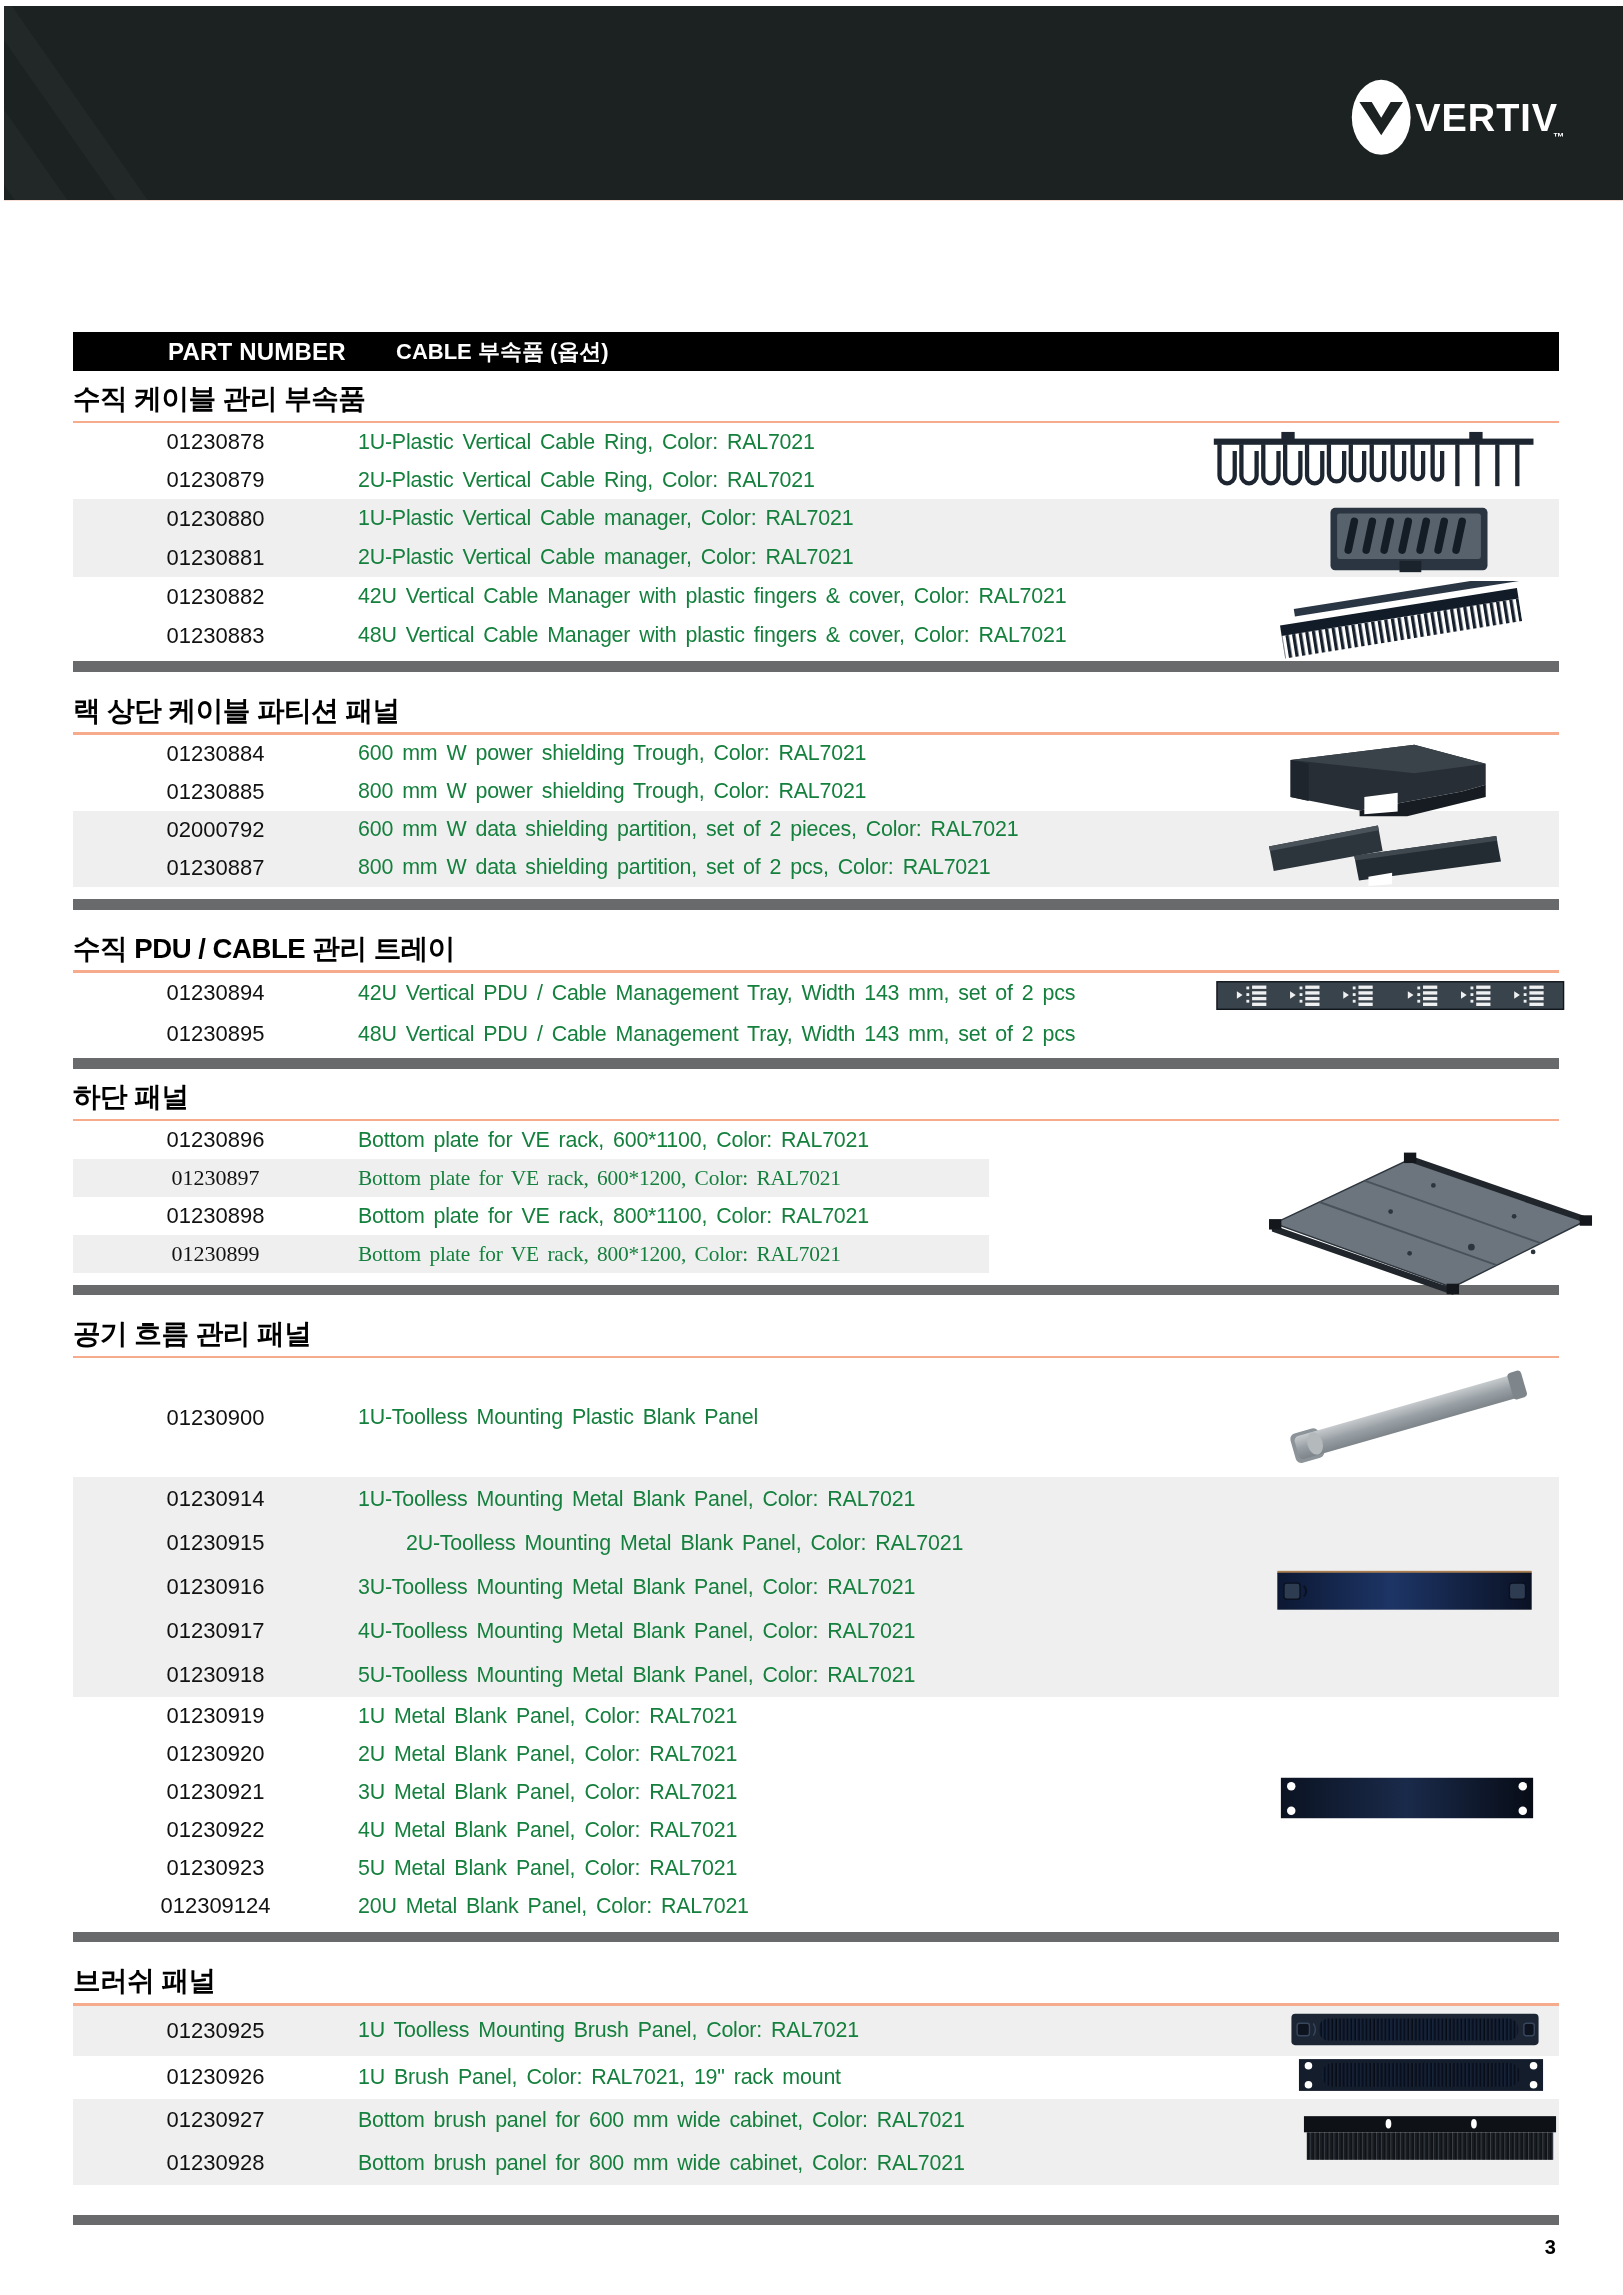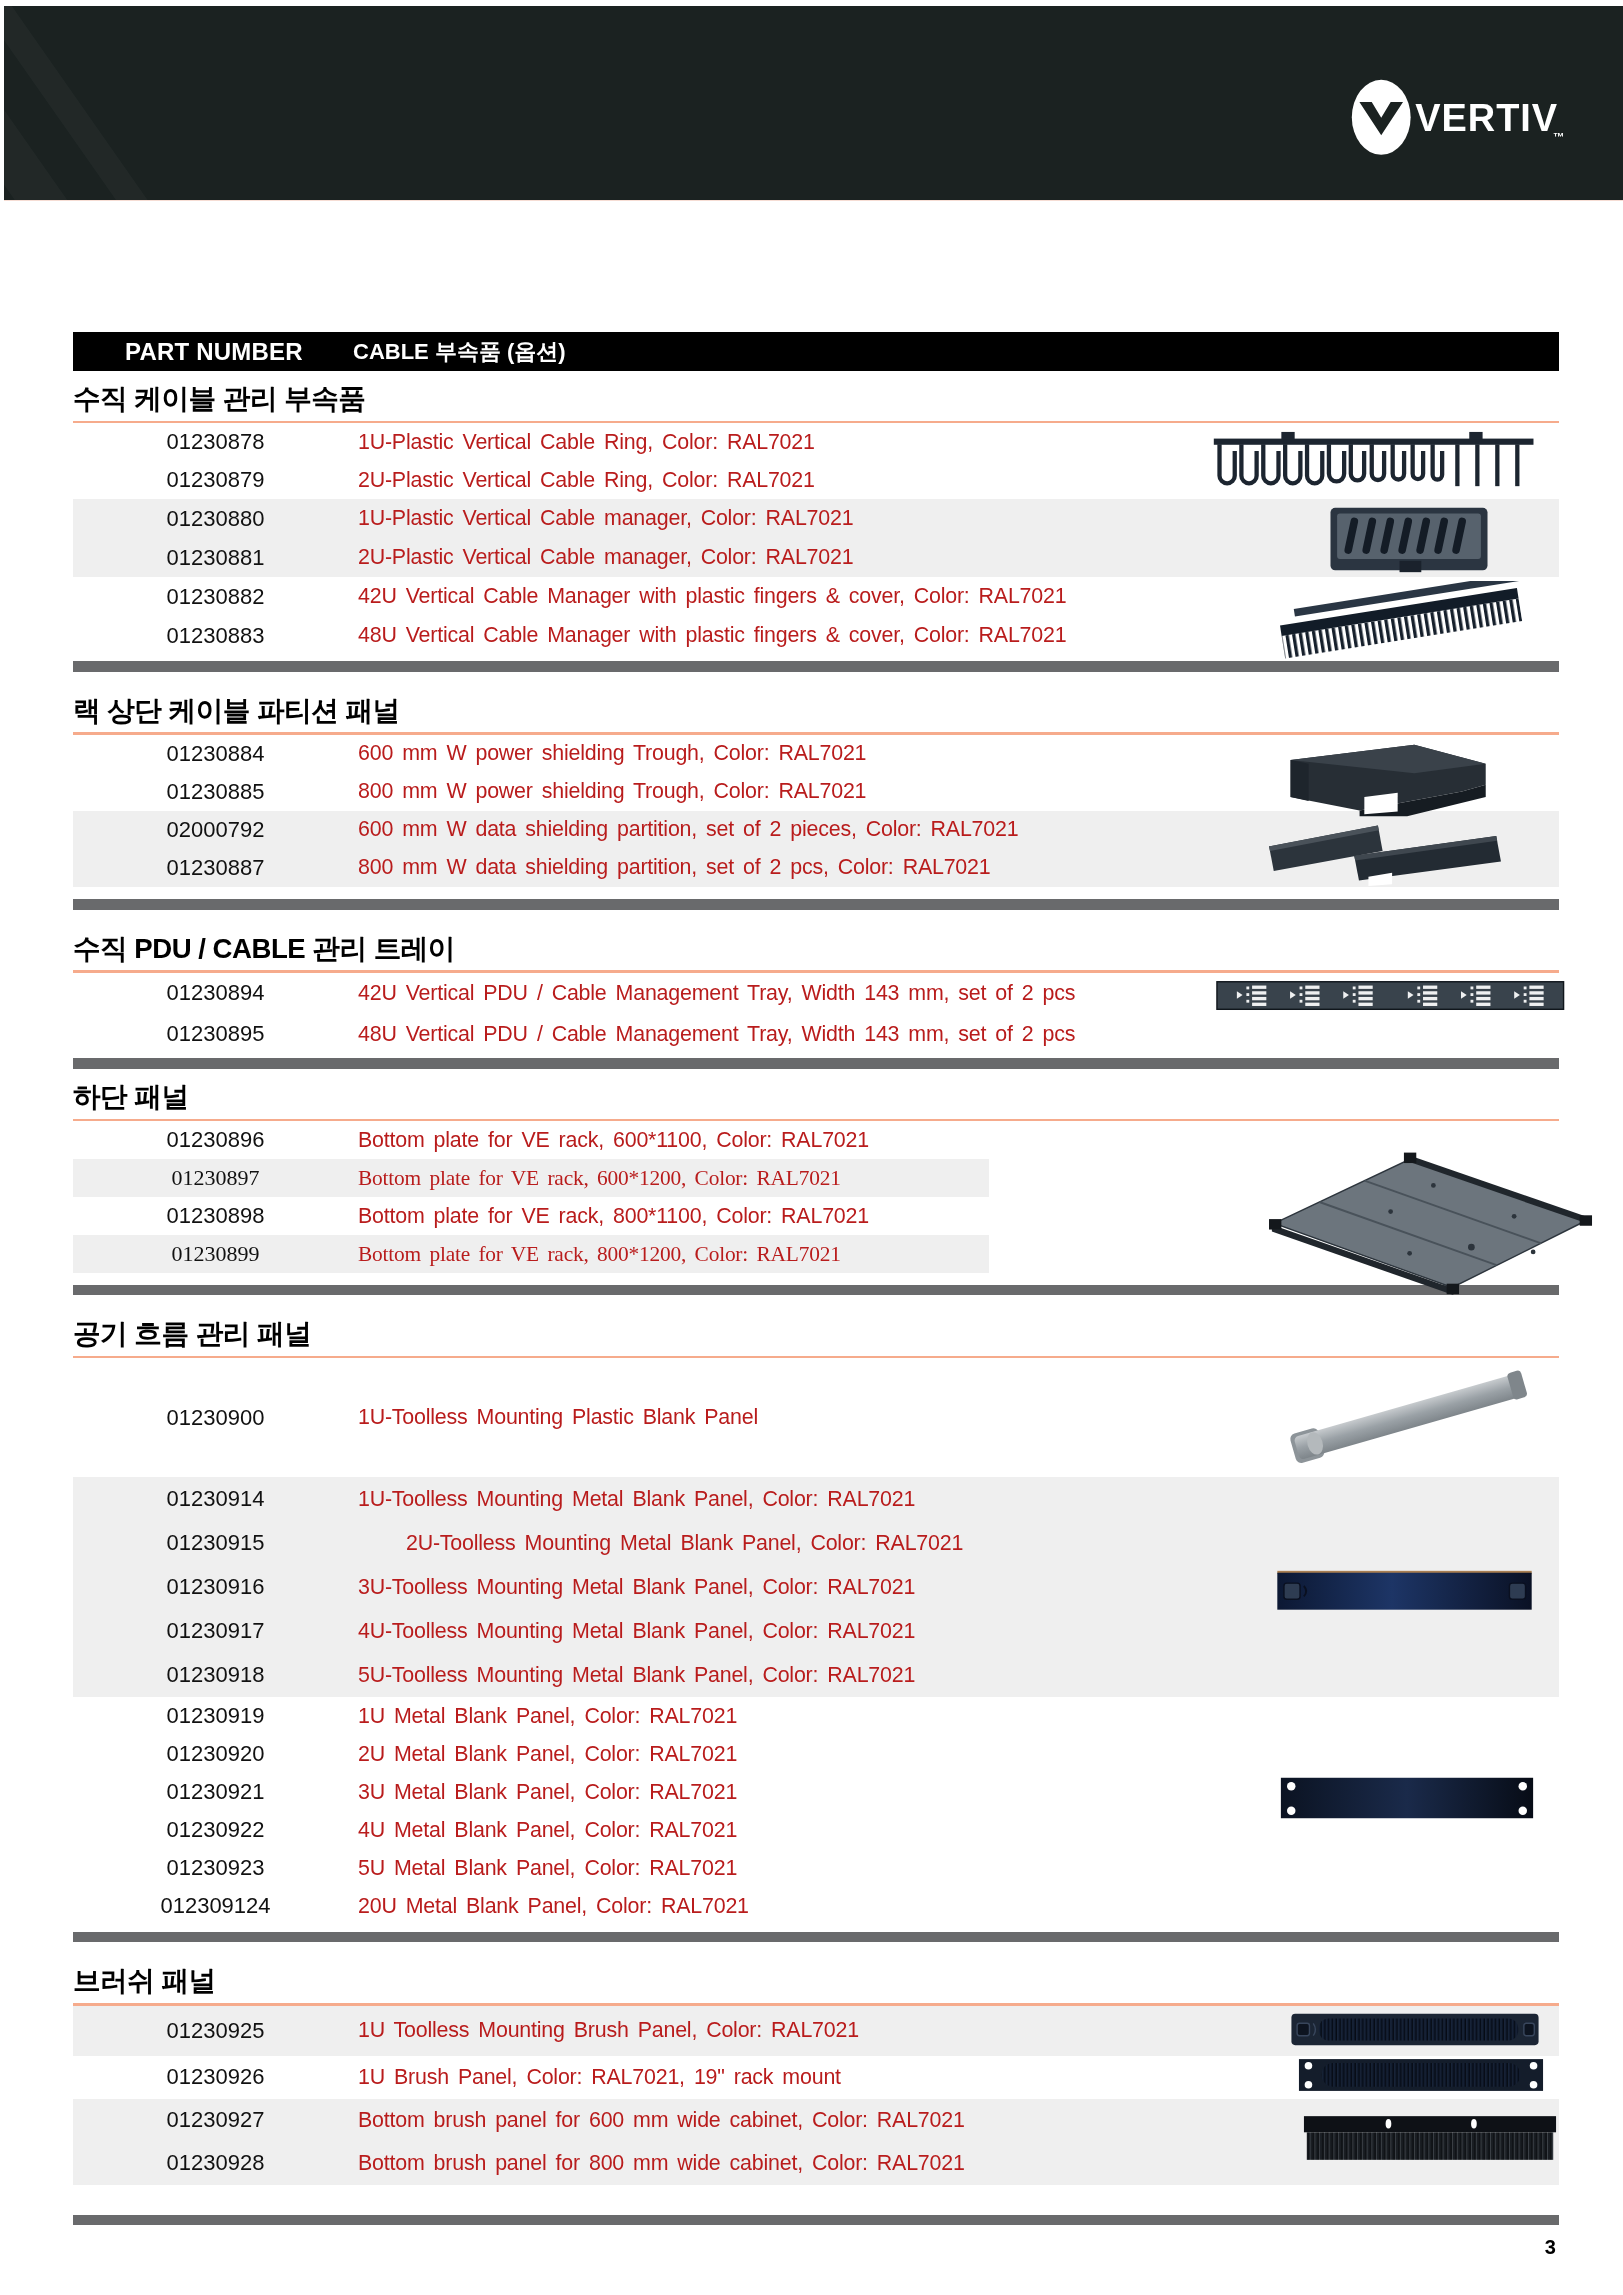--- a/index.html
+++ b/index.html
@@ -10,40 +10,40 @@
   .page-header .stripe{position:absolute;background:rgba(255,255,255,0.03);transform:rotate(-35deg);}
   .page-header .s1{left:-57px;top:-76px;width:43px;height:333px;}
   .page-header .s2{left:28.5px;top:-95px;width:26px;height:333px;}
   .page-header::after{content:"";position:absolute;left:0;bottom:-1.4px;width:100%;height:1.4px;background:#f6ddd4;}
   .logo{position:absolute;left:1341px;top:70px;width:228px;height:83px;}
   .logo svg{width:100%;height:100%;display:block;}
   .logo text{font-family:"Liberation Sans","DejaVu Sans",sans-serif;}
 
   
   .content{position:absolute;left:73px;top:0;width:1486px;}
-  .table-header{margin-top:332px;height:39px;background:#000000;display:flex;align-items:center;color:#ffffff;font-weight:bold;}
+  .table-header{margin-top:332px;height:39px;background:#000000;display:flex;align-items:center;color:#ffffff;font-weight:bold;padding-left:43px;}
   .th-part{width:228px;padding-left:52px;font-size:24px;letter-spacing:0.2px;}
   .th-cat{font-size:22px;}
 
   .section{position:relative;}
   .section .title{margin:0;font-size:27.6px;font-weight:bold;color:#000;height:30px;line-height:30px;letter-spacing:-0.5px;}
   .section .accent{height:2.4px;background:#f6ab8c;margin-top:6.7px;}
   .section .divider{height:10.5px;background:#696a6c;}
   .sec-0{margin-top:13.3px;}  .sec-0 .divider{margin-top:5.7px;}
   .sec-1{margin-top:24px;}  .sec-1 .divider{margin-top:12.4px;}
   .sec-2{margin-top:24px;}  .sec-2 .divider{margin-top:3.8px;}
   .sec-3{margin-top:13.3px;}  .sec-3 .divider{margin-top:11.4px;}
   .sec-4{margin-top:24px;}  .sec-4 .divider{margin-top:6.7px;}
   .sec-5{margin-top:24px;}  .sec-5 .divider{margin-top:30px;}
 
   .group.shaded{background:#efefef;}
   .group.short{width:916px;font-family:Liberation Serif, serif;}
   .row{display:flex;align-items:center;}
   .cell-part{width:285px;text-align:center;font-size:22px;color:#111;}
-  .cell-desc{flex:1;font-size:21.4px;color:#b91c1c;word-spacing:3.3px;letter-spacing:-0.2px;}
+  .cell-desc{flex:1;font-size:21.4px;color:#15803d;word-spacing:3.3px;letter-spacing:-0.2px;}
 
   .ill{position:absolute;}
   .ill svg{width:100%;height:100%;display:block;}
 
   .page-number{position:absolute;left:1536px;top:2236px;width:28.5px;text-align:center;font-size:20px;font-weight:bold;color:#000;}
 </style>
 </head>
 <body>
 
 <div class="canvas" id="canvas">

